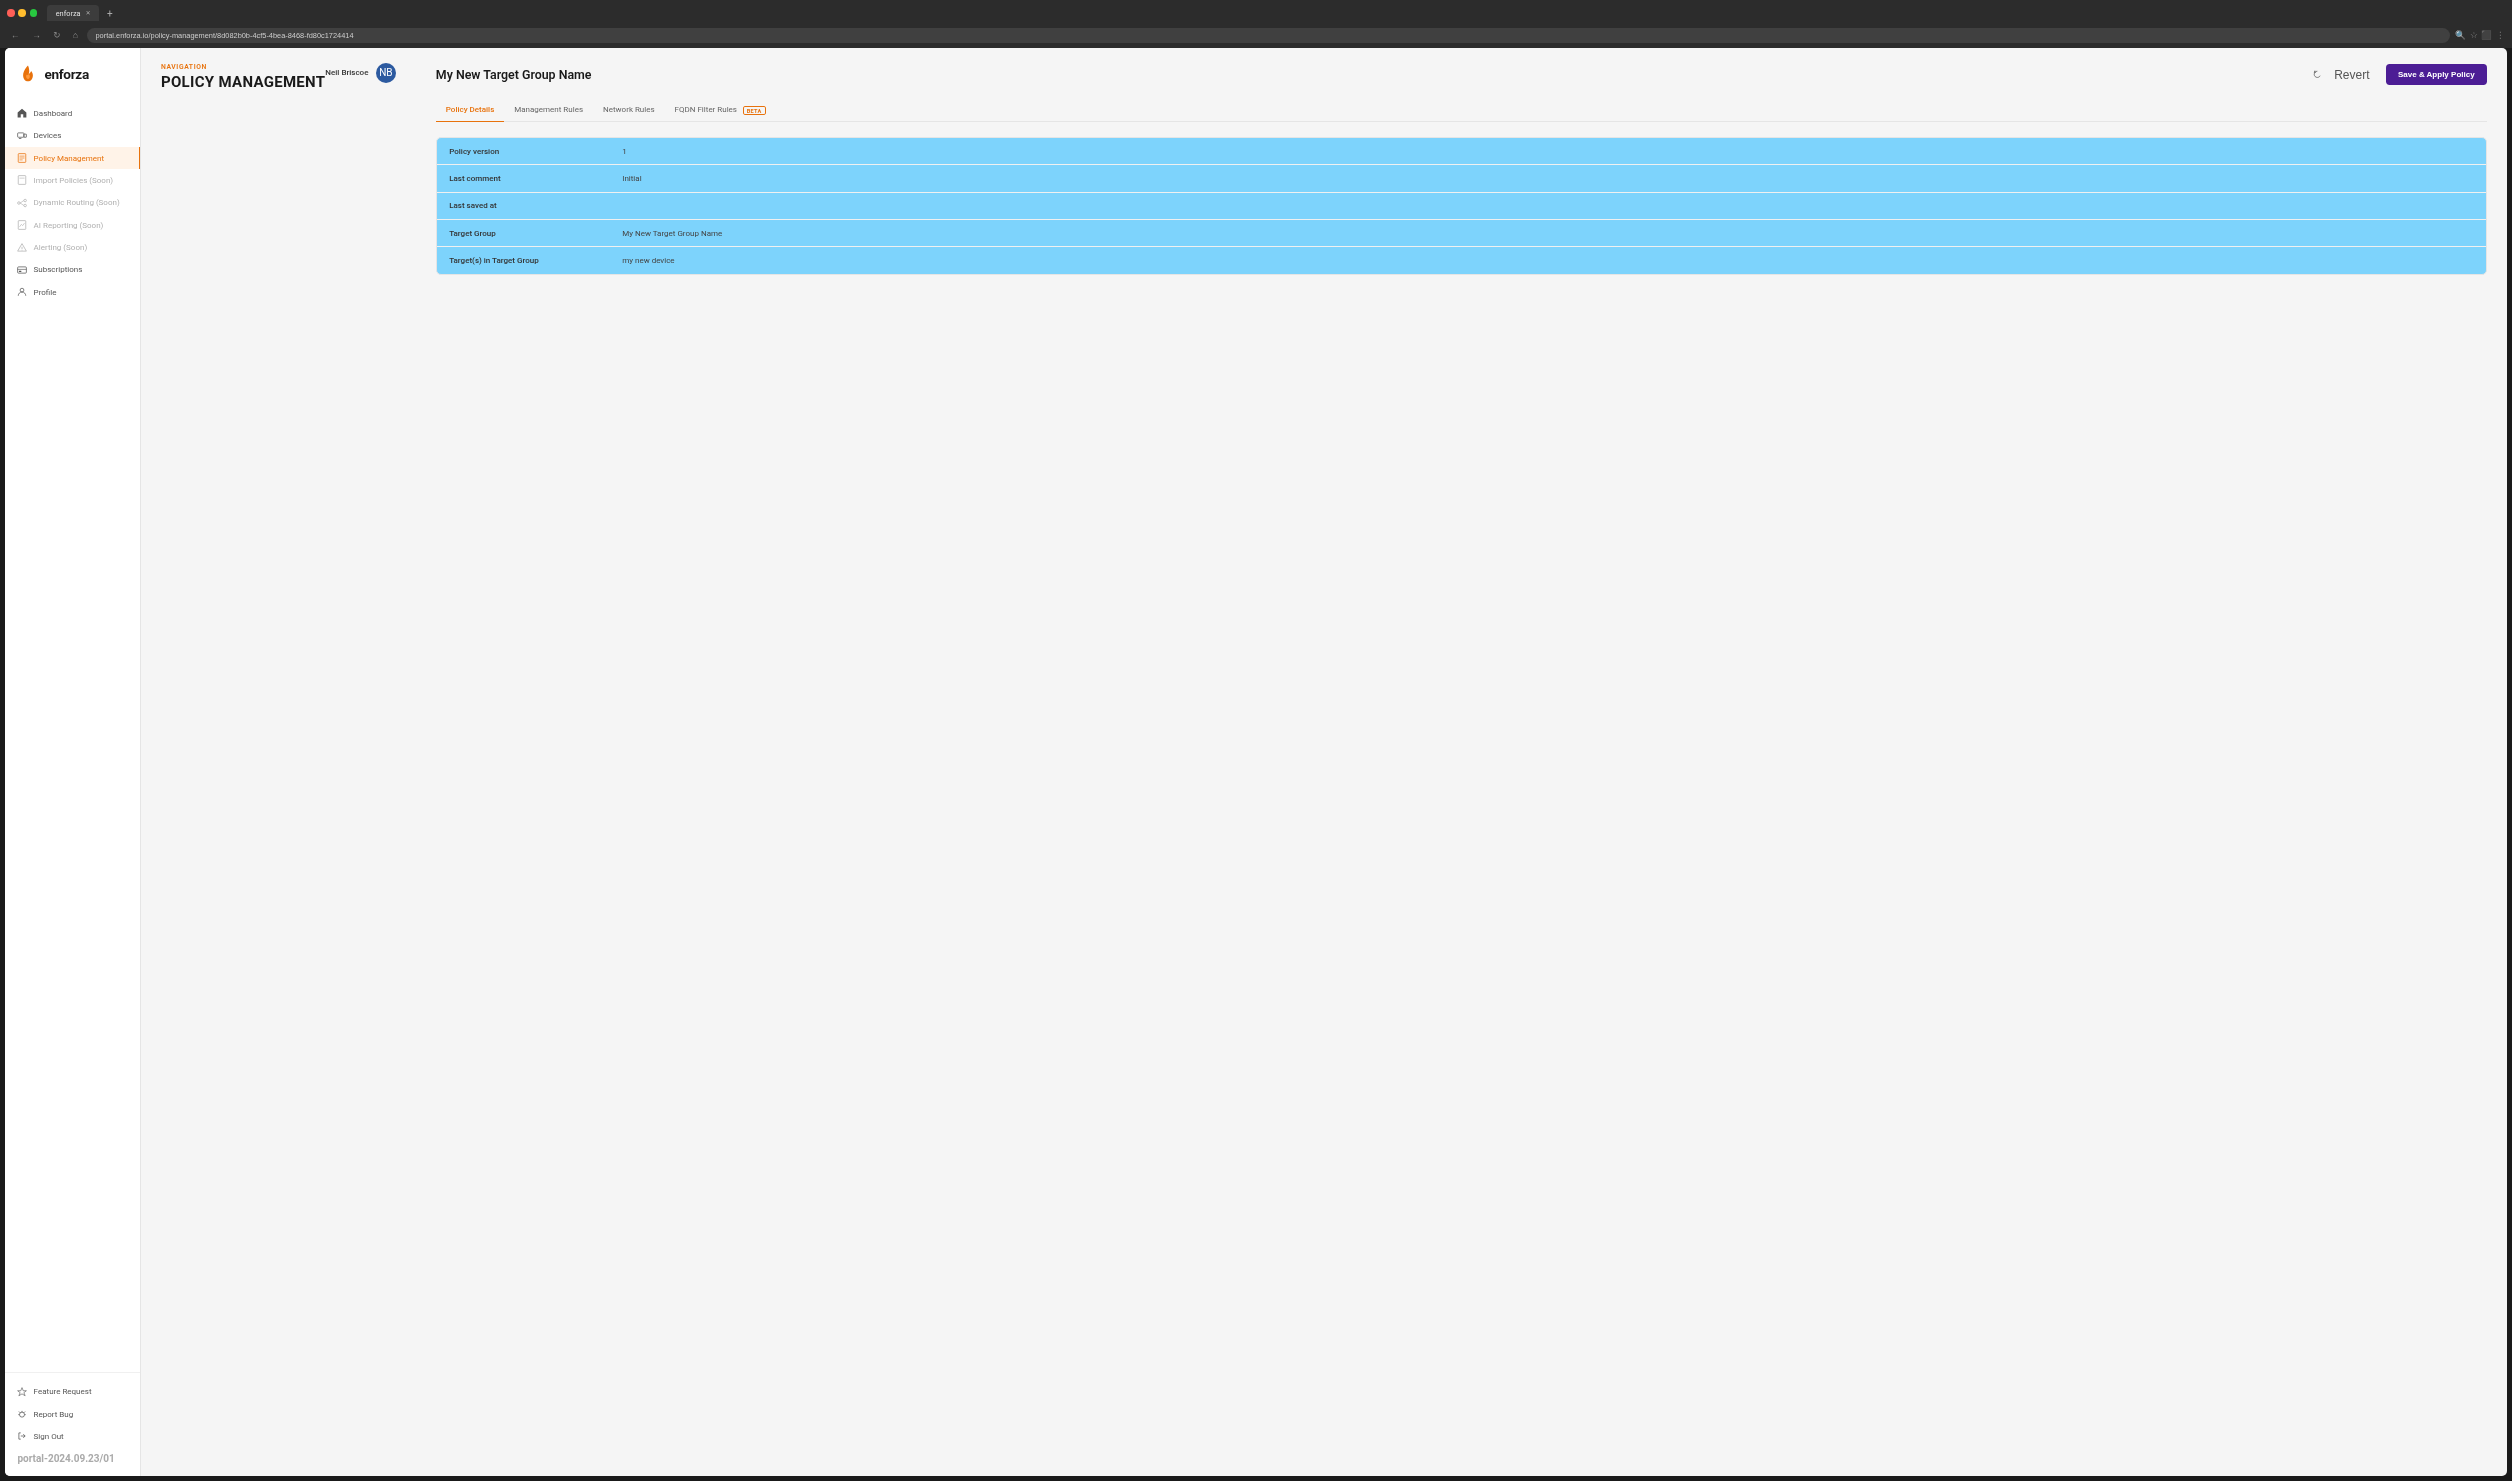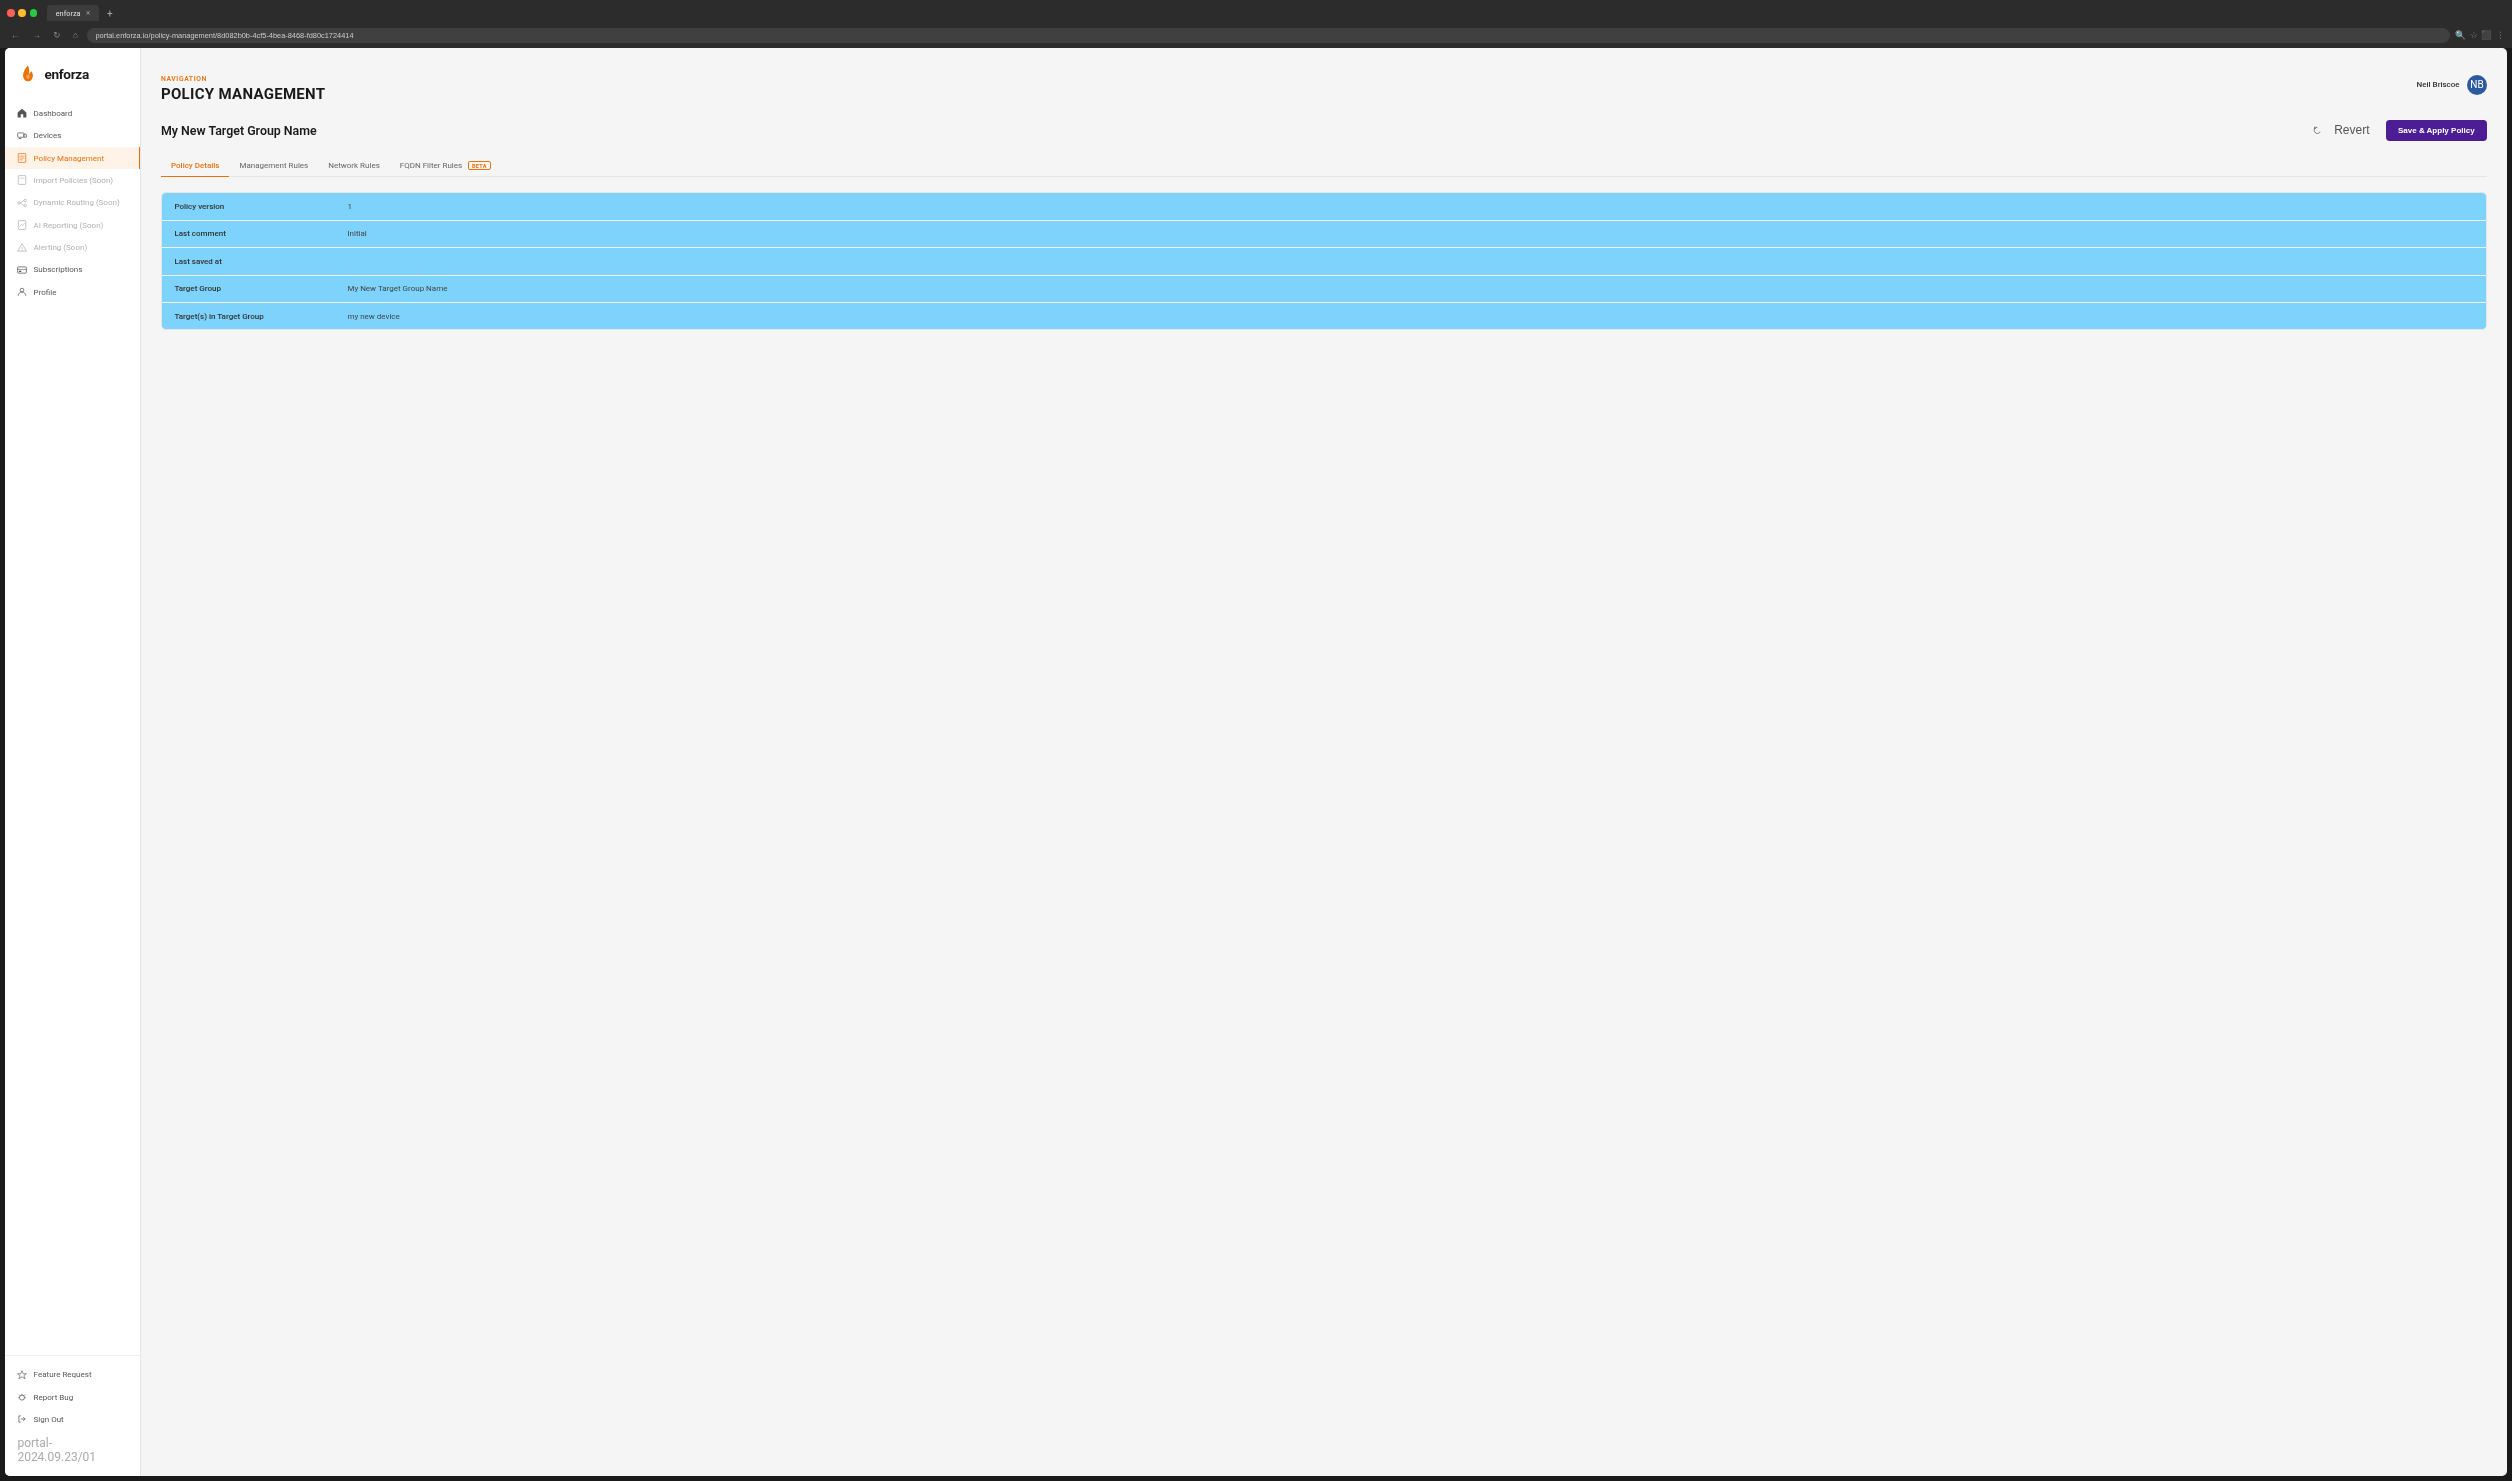--- a/index.html
+++ b/index.html
@@ -30,24 +30,24 @@
     .sidebar-logo { padding: 15px 12.4px 12.4px; }
     .logo-img { display: flex; align-items: center; gap: 5px; }
     .logo-icon { width: 22px; height: 22px; }
     .logo-text { font-size: 13.6px; font-weight: 700; color: #1a1a1a; letter-spacing: -0.3px; }
     .sidebar-nav { flex: 1; padding: 5px 0; }
     .nav-item { display: flex; align-items: center; gap: 6.2px; padding: 6.2px 12.4px; color: #555; font-size: 8px; cursor: pointer; border-radius: 0; transition: background 0.15s; }
     .nav-item.active { background: #fff3e8; color: #e8720c; border-right: 1.9px solid #e8720c; }
     .nav-item.disabled { color: #b0b0b0; cursor: default; }
     .nav-icon { width: 10px; height: 10px; flex-shrink: 0; }
     .sidebar-bottom { padding: 7.4px 0; border-top: 0.6px solid #f0f0f0; margin-top: auto; }
-    .sidebar-version { padding: 5px 12.4px; color: #aaa; font-size: 12px; }
-
-    
-    .main-content { flex: 1; display: flex; flex-direction: column; overflow: auto; margin-top: 12px; }
+    .sidebar-version { padding: 5px 12.4px; color: #aaa; font-size: 10px; font-weight: bold; }
+
+    
+    .main-content { flex: 1; display: flex; flex-direction: row; overflow: auto; }
 
     
     .page-header { padding: 15px 20px 0; display: flex; justify-content: space-between; align-items: flex-start; }
     .header-left { }
     .nav-label { font-size: 6.8px; color: #e8720c; font-weight: 600; letter-spacing: 0.6px; text-transform: uppercase; margin-bottom: 2.5px; }
     .page-title { font-size: 15px; font-weight: 700; color: #1a1a1a; letter-spacing: 0.3px; text-transform: uppercase; }
     .header-right { display: flex; align-items: center; gap: 7.4px; }
     .user-name { font-size: 8px; color: #333; font-weight: 500; text-align: right; }
     .user-avatar { width: 20px; height: 20px; border-radius: 50%; background: #2c5aa0; color: #fff; font-size: 10px; font-weight: 400; display: flex; align-items: center; justify-content: center; }
 

